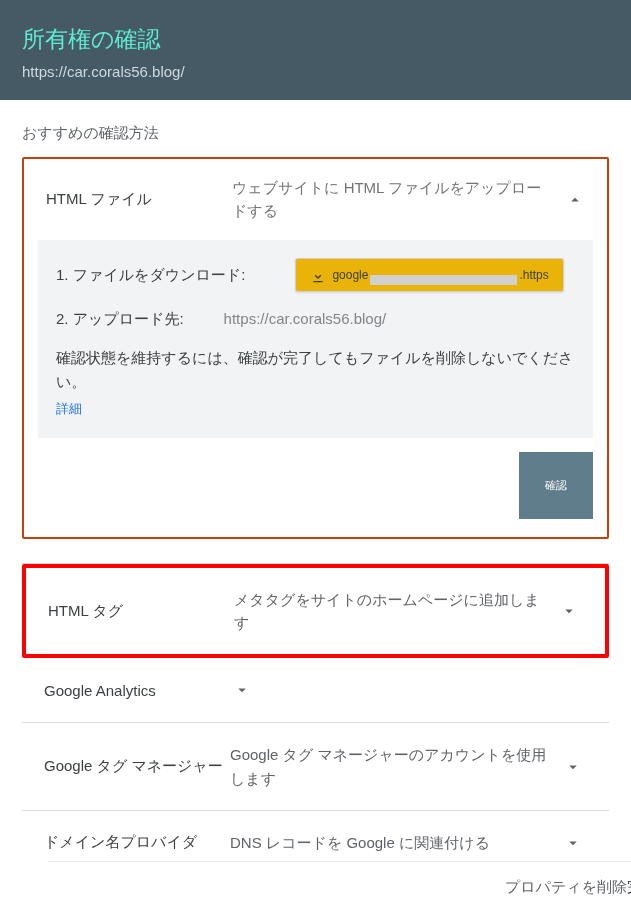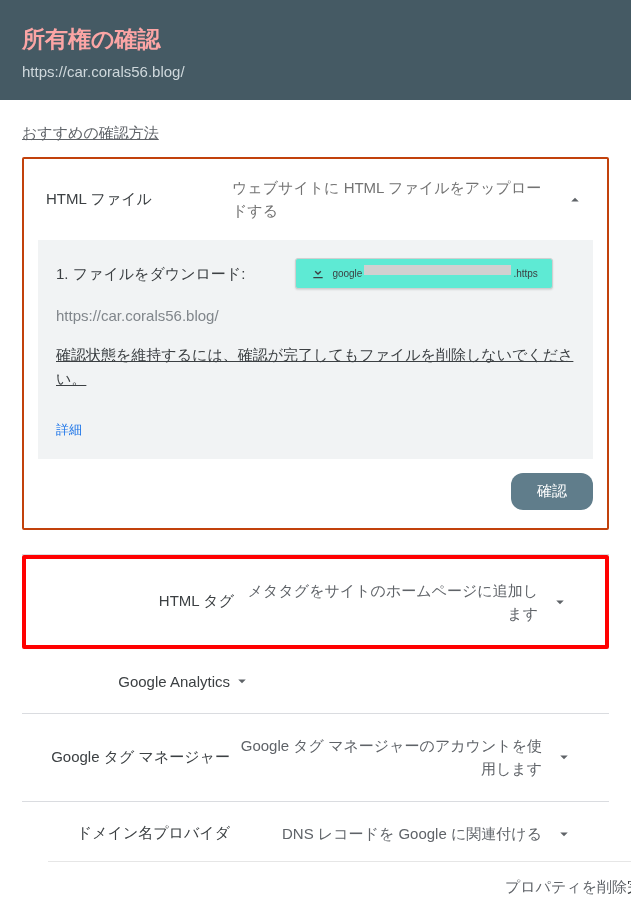--- a/index.html
+++ b/index.html
@@ -11,37 +11,36 @@
       overflow: hidden;
       color: #5f6368;
     }
     .header {
       background: #455a64;
       color: #fff;
       padding: 24px 22px 20px 22px;
     }
     .header-title {
       font-size: 23px;
-      font-weight: 700;
+      font-weight: 400;
       margin-bottom: 8px;
-      color: #fca5a5;
+      color: #5eead4;
     }
     .header-url {
       font-size: 15px;
       color: #cfd8dc;
     }
     .content {
       padding: 0 22px;
     }
     .section-label {
       font-size: 15px;
       color: #5f6368;
       margin-top: 24px;
       margin-bottom: 14px;
-      text-decoration: underline;
     }
     .card {
       border: 2px solid #c2410c;
       border-radius: 2px;
       background: #fff;
       margin-bottom: 24px;
     }
     .card-header {
       display: flex;
       align-items: center;
@@ -80,82 +79,80 @@
     }
     .step-row {
       display: flex;
       align-items: center;
       flex-wrap: wrap;
       margin-bottom: 14px;
       gap: 40px;
     }
     .download-btn {
       display: inline-flex;
-      align-items: flex-start;
-      background: #5eead4;
+      align-items: flex-end;
+      background: #eab308;
       border: 1px solid #d0d0d0;
       border-radius: 3px;
       padding: 6px 14px;
       margin-left: 10px;
       cursor: pointer;
       box-shadow: 0 1px 2px rgba(0,0,0,0.12);
-      font-size: 10px;
+      font-size: 12px;
       color: #3c4043;
     }
     .download-btn .dl-icon {
       margin-right: 6px;
       font-weight: bold;
     }
     .download-btn .redacted {
       display: inline-block;
       width: 147px;
       height: 10px;
       background: #d0d0d0;
       margin: 0 2px;
       vertical-align: middle;
     }
     .upload-url {
       color: #80868b;
     }
     .note {
       margin-top: 4px;
-      margin-bottom: 28px;
+      margin-bottom: 4px;
       line-height: 1.6;
-      text-decoration: underline;
     }
     .details-link {
       color: #1a73e8;
       cursor: pointer;
       font-size: 13px;
     }
     .confirm-row {
       display: flex;
       justify-content: flex-end;
       padding: 0 14px 18px 14px;
     }
     .confirm-btn {
       background: #607d8b;
       color: #fff;
       border: none;
-      border-radius: 12px;
-      padding: 9px 26px;
-      font-size: 15px;
+      border-radius: 0;
+      padding: 26px 26px;
+      font-size: 11px;
       cursor: pointer;
     }
     .accordion-list {
       border-top: 1px solid #dadce0;
     }
     .accordion-item {
       border-bottom: 1px solid #dadce0;
       display: flex;
       align-items: center;
-      padding: 20px 33px 20px 22px;
+      padding: 20px 24px 20px 22px;
       cursor: pointer;
       background: #fff;
-      text-align: right;
     }
     .accordion-item .method-title {
       width: 186px;
       flex-shrink: 0;
       font-size: 15px;
       color: #3c4043;
     }
     .accordion-item .method-desc {
       flex: 1;
       font-size: 15px;
@@ -232,20 +229,21 @@
             <svg width="16" height="16" viewBox="0 0 24 24">
                 <path fill="#3c4043" d="M5 20h14v-2H5v2zM12 2v10.17l3.59-3.58L17 10l-5 5-5-5 1.41-1.41L12 12.17V2h0z"></path>
               </svg>
           </span>
           <span>google</span>
           <span class="redacted"></span>
           <span>.https</span>
         </span>
       </div>
       <div class="step-row">
+        <span>2. アップロード先: </span>
         <span class="upload-url">https://car.corals56.blog/</span>
       </div>
       <div class="note">確認状態を維持するには、確認が完了してもファイルを削除しないでください。</div>
       <div class="details-link">詳細</div>
     </div>
 
     <div class="confirm-row">
       <button class="confirm-btn">確認</button>
     </div>
   </div>

